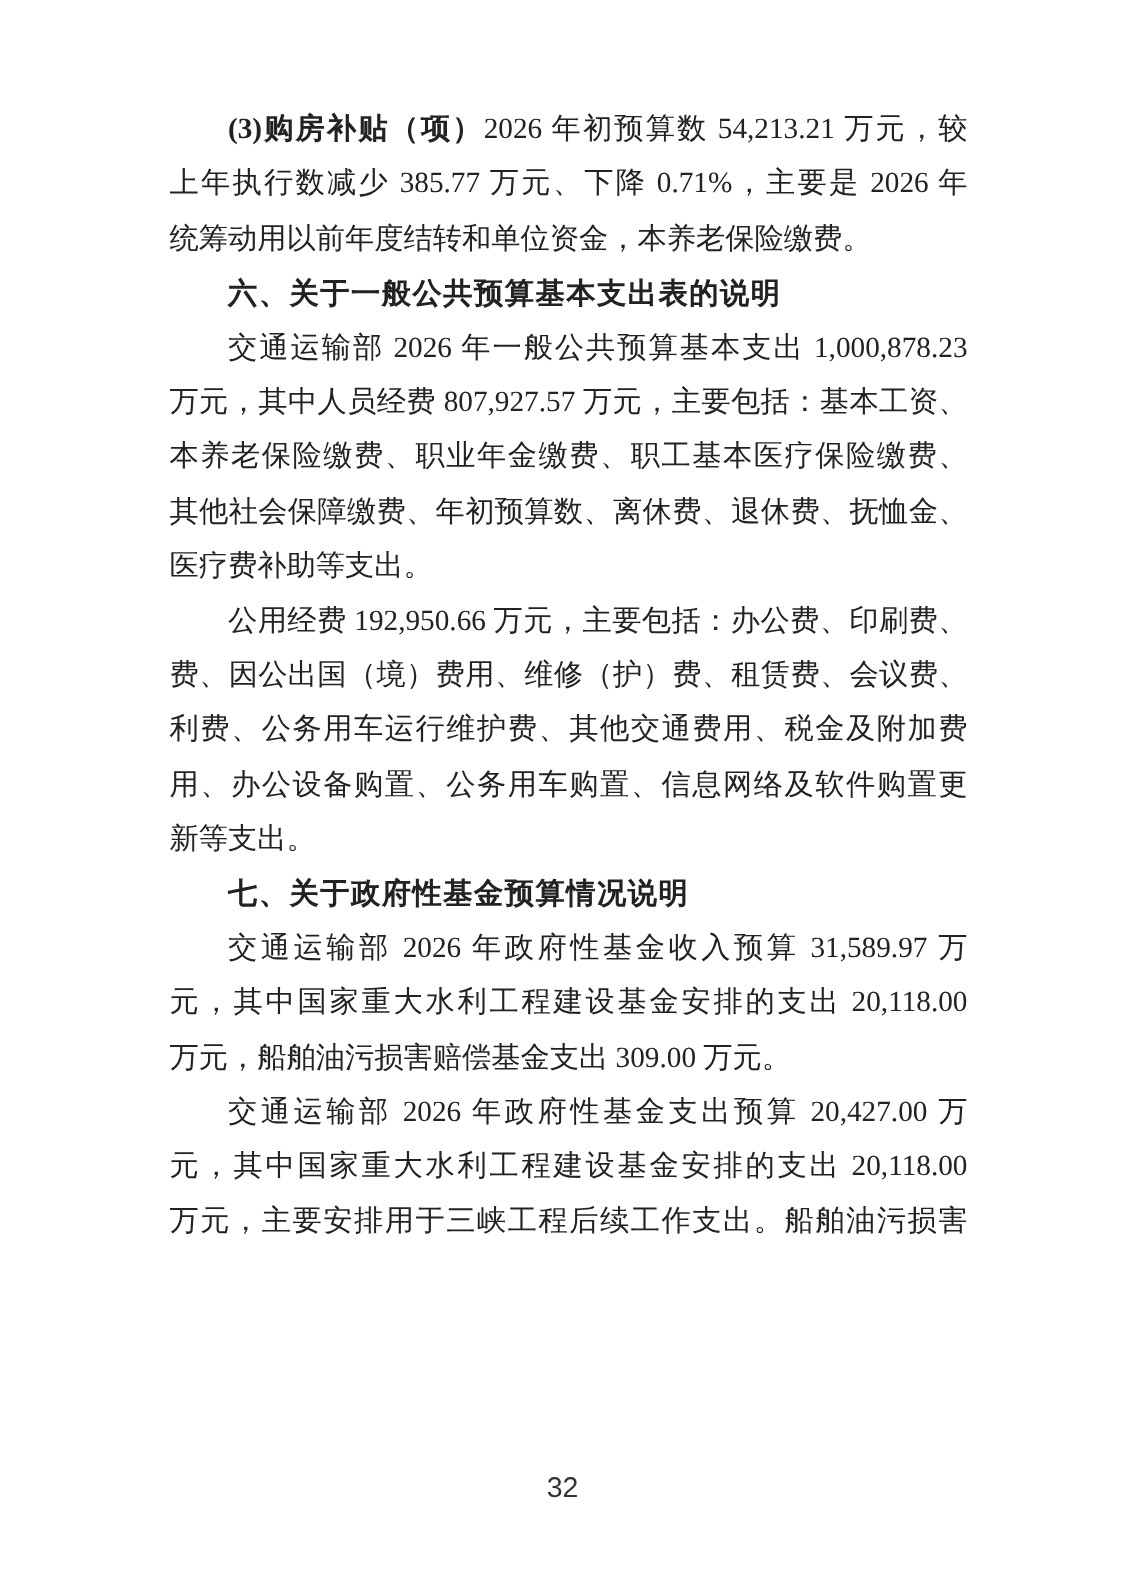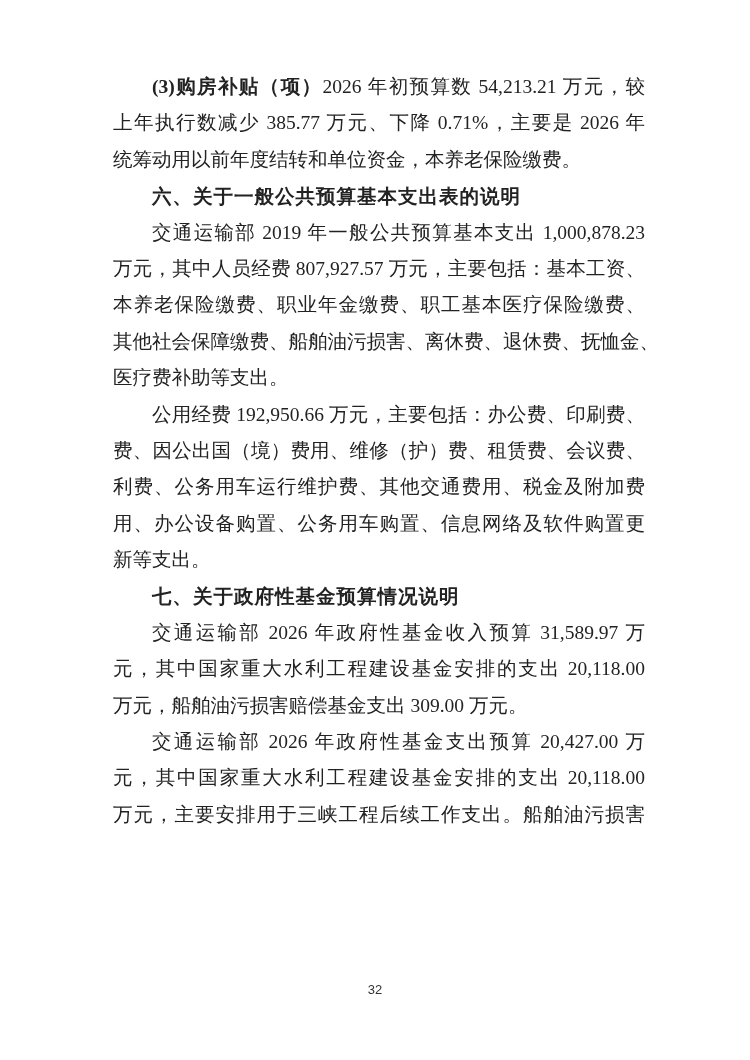--- a/index.html
+++ b/index.html
@@ -35,41 +35,41 @@
     font-family: "Liberation Sans", "DejaVu Sans", sans-serif;
     letter-spacing: 1px;
   }
   .bold-run { font-weight: 700; }
   .footer {
     position: absolute;
     left: 0;
     top: 982px;
     width: 750px;
     text-align: center;
-    font-size: 13px;
+    font-size: 19px;
     color: #333333;
     font-family: "Liberation Sans", "DejaVu Sans", sans-serif;
   }
 </style>
 </head>
 <body>
 
 <div class="page">
   <div class="textblock">
 
     <div class="line jl ind"><span class="bold-run">(3)购房补贴（项）</span><span>2026 年初预算数 54,213.21 万元，较</span></div>
     <div class="line jl">上年执行数减少 385.77 万元、下降 0.71%，主要是 2026 年</div>
     <div class="line">统筹动用以前年度结转和单位资金，本养老保险缴费。</div>
 
     <div class="line head ind">六、关于一般公共预算基本支出表的说明</div>
 
-    <div class="line jl ind">交通运输部 2019 年一般公共预算基本支出 1,000,878.23</div>
+    <div class="line jl ind">交通运输部 2026 年一般公共预算基本支出 1,000,878.23</div>
     <div class="line jl">万元，其中人员经费 807,927.57 万元，主要包括：基本工资、</div>
     <div class="line jl">本养老保险缴费、职业年金缴费、职工基本医疗保险缴费、</div>
-    <div class="line jl">其他社会保障缴费、船舶油污损害、离休费、退休费、抚恤金、</div>
+    <div class="line jl">其他社会保障缴费、年初预算数、离休费、退休费、抚恤金、</div>
     <div class="line">医疗费补助等支出。</div>
 
     <div class="line jl ind">公用经费 192,950.66 万元，主要包括：办公费、印刷费、</div>
     <div class="line jl">费、因公出国（境）费用、维修（护）费、租赁费、会议费、</div>
     <div class="line jl">利费、公务用车运行维护费、其他交通费用、税金及附加费</div>
     <div class="line jl">用、办公设备购置、公务用车购置、信息网络及软件购置更</div>
     <div class="line">新等支出。</div>
 
     <div class="line head ind">七、关于政府性基金预算情况说明</div>
 

